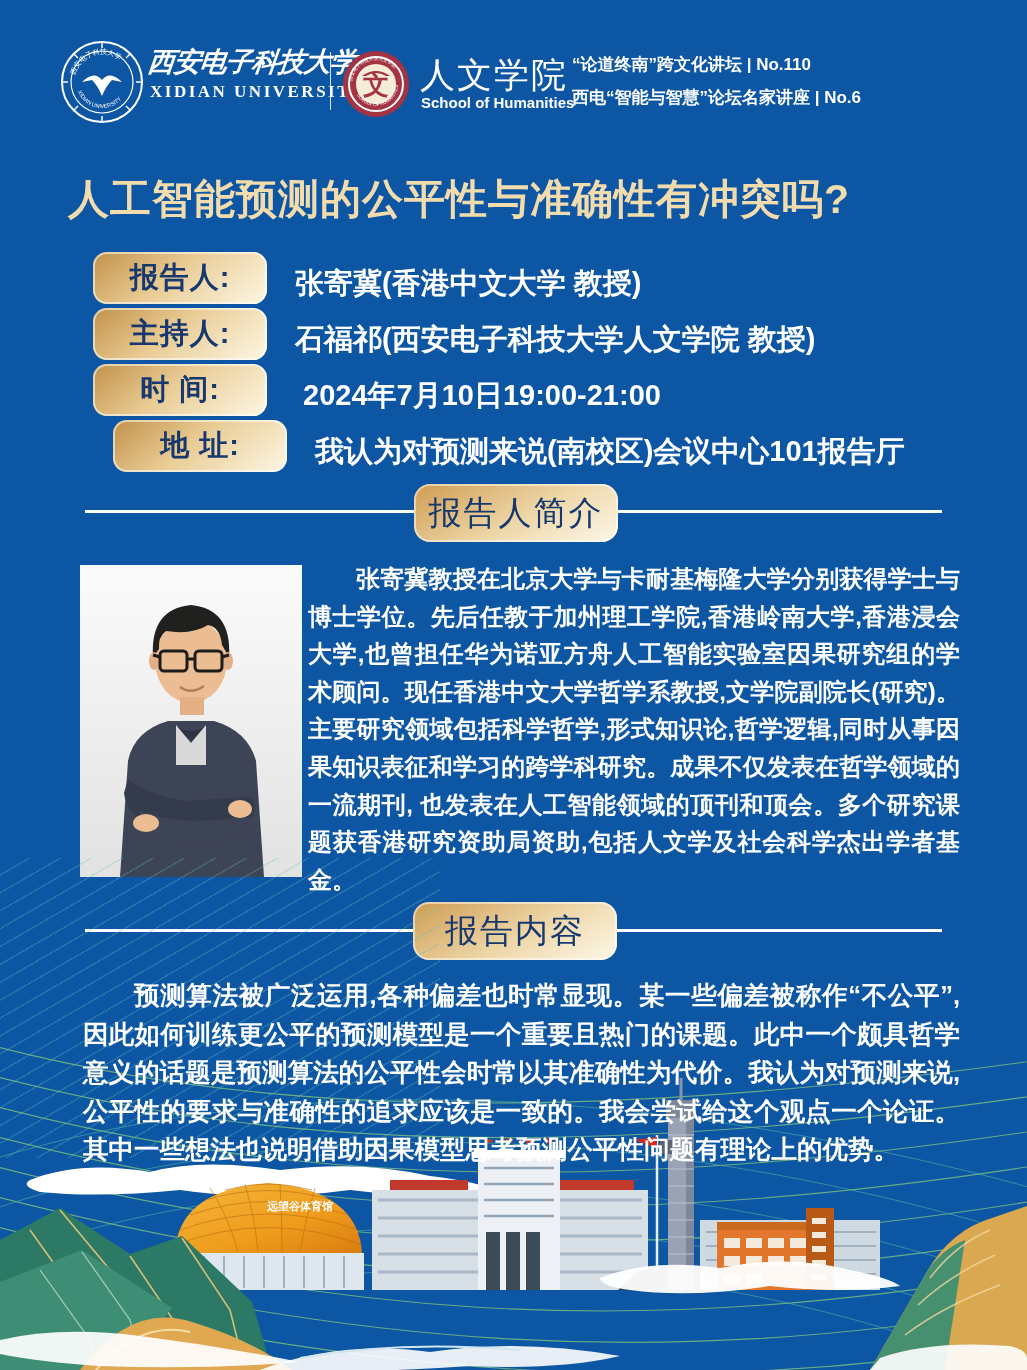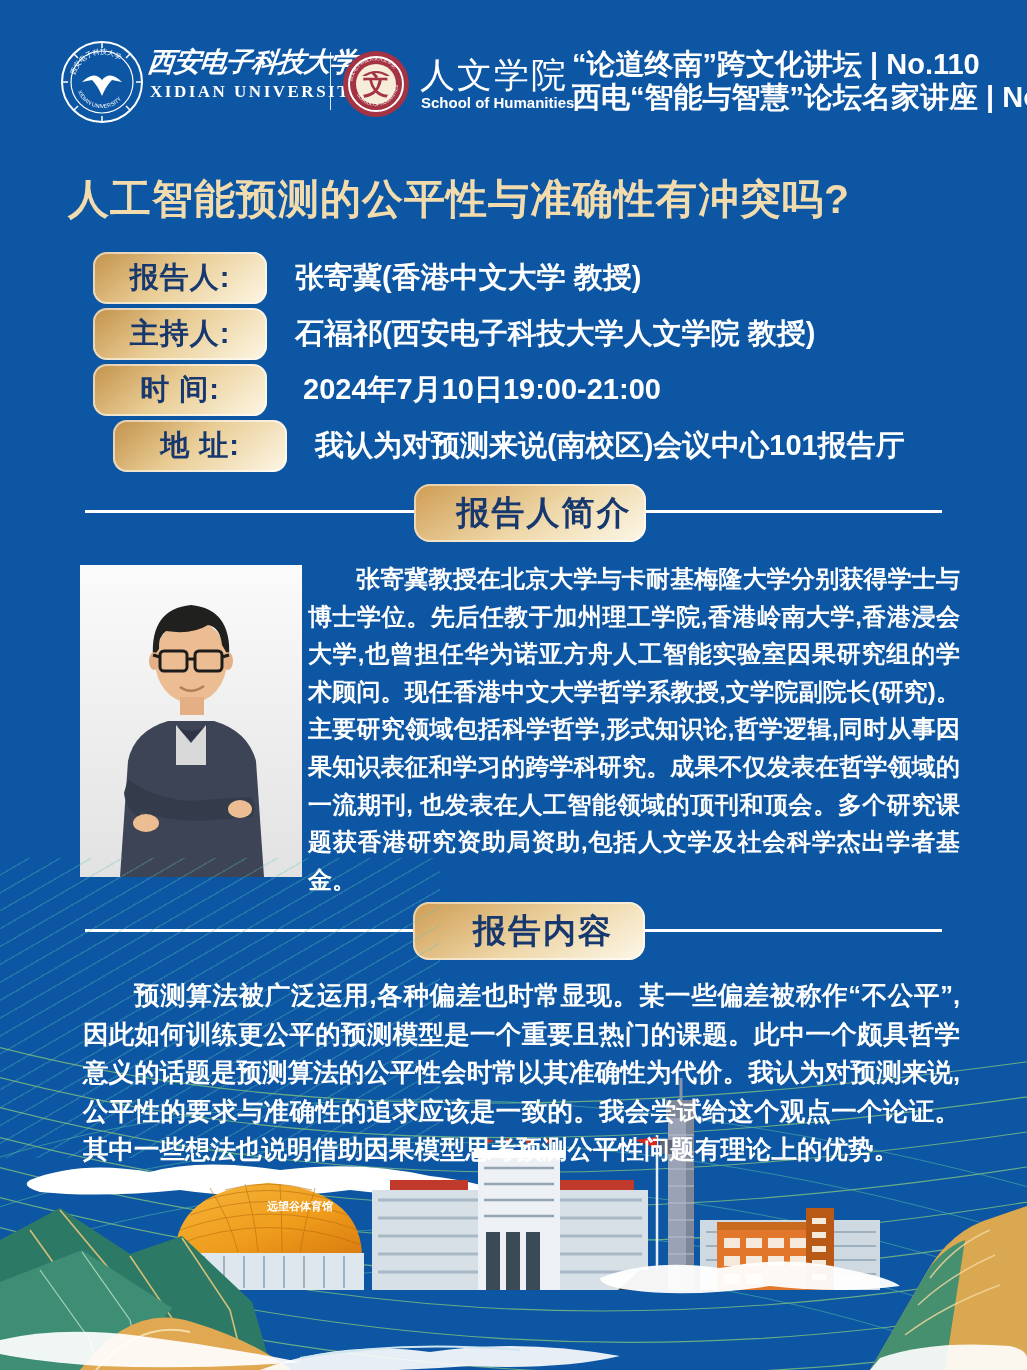--- a/index.html
+++ b/index.html
@@ -15,45 +15,45 @@
   .seal-univ{left:60px;top:40px;width:84px;height:84px;}
   .univ-zh{left:148px;top:44px;width:190px;height:34px;color:#fff;
     font-family:"DejaVu Serif","Liberation Serif",serif;font-style:italic;font-weight:bold;
     font-size:27px;letter-spacing:-1px;white-space:nowrap;transform:skewX(-6deg);}
   .univ-en{left:150px;top:82px;color:#fff;font-family:"Liberation Serif","DejaVu Serif",serif;
     font-weight:bold;font-size:17px;letter-spacing:2.5px;white-space:nowrap;}
   .hdr-divider{left:330px;top:52px;width:1px;height:58px;background:rgba(255,255,255,.85);}
   .seal-hum{left:342px;top:50px;width:68px;height:68px;}
   .hum-zh{left:420px;top:52px;color:#fff;font-weight:normal;font-size:35px;letter-spacing:2px;white-space:nowrap;}
   .hum-en{left:421px;top:94px;color:#fff;font-weight:bold;font-size:15px;white-space:nowrap;}
-  .series{left:572px;top:49px;width:440px;color:#fff;font-weight:bold;font-size:29px;line-height:31px;white-space:nowrap;}
+  .series{left:572px;top:49px;width:440px;color:#fff;font-weight:bold;font-size:17px;line-height:31px;white-space:nowrap;}
   .series .ln{margin:0 0 2px 0;}
 
   
   .main-title{left:0;top:172px;width:918px;text-align:center;color:#f2dcae;
     font-weight:bold;font-size:41px;letter-spacing:1px;white-space:nowrap;}
 
   
-  .info-row{left:93px;width:900px;height:52px;display:flex;align-items:center;}
+  .info-row{left:93px;width:900px;height:52px;display:flex;align-items:flex-end;}
   .row0{top:252px;} .row1{top:308px;} .row2{top:364px;gap:8px;} .row3{top:420px;padding-left:20px;}
   .lbl-badge{width:174px;height:52px;border-radius:14px;flex:0 0 174px;
     background:linear-gradient(140deg,#c2914a 0%,#e9cc94 45%,#fdf7e6 100%);
     box-shadow:inset 0 0 0 2px rgba(255,255,255,.55);
     display:flex;align-items:center;justify-content:center;
     color:#17386e;font-weight:bold;font-size:29px;letter-spacing:1px;}
   .row-val{margin-left:28px;color:#fff;font-weight:bold;font-size:29px;white-space:nowrap;}
 
   
   .sec-line{left:85px;width:857px;height:3px;background:#fff;}
   .line1{top:510px;} .line2{top:929px;}
   .sec-badge{width:204px;height:58px;border-radius:16px;
     background:linear-gradient(150deg,#cf9c52 0%,#eed7a8 55%,#fdf8ea 100%);
     box-shadow:inset 0 0 0 2px rgba(255,255,255,.5);
     display:flex;align-items:center;justify-content:center;
-    color:#17386e;font-weight:bold;font-size:33px;letter-spacing:2px;padding-left:28px;}
+    color:#17386e;font-weight:normal;font-size:33px;letter-spacing:2px;}
   .badge1{left:414px;top:484px;} .badge2{left:413px;top:902px;}
 
   
   .photo{left:80px;top:565px;width:222px;height:312px;background:#f3f3f3;}
   .bio{left:308px;top:560px;width:652px;color:#fff;font-weight:bold;
     font-size:24px;line-height:37.6px;text-align:justify;text-indent:2em;margin:0;}
 
   
   .abstract{left:83px;top:976px;width:877px;color:#fff;font-weight:bold;
     font-size:25.5px;line-height:38.6px;text-align:justify;text-indent:2em;margin:0;z-index:2;}

